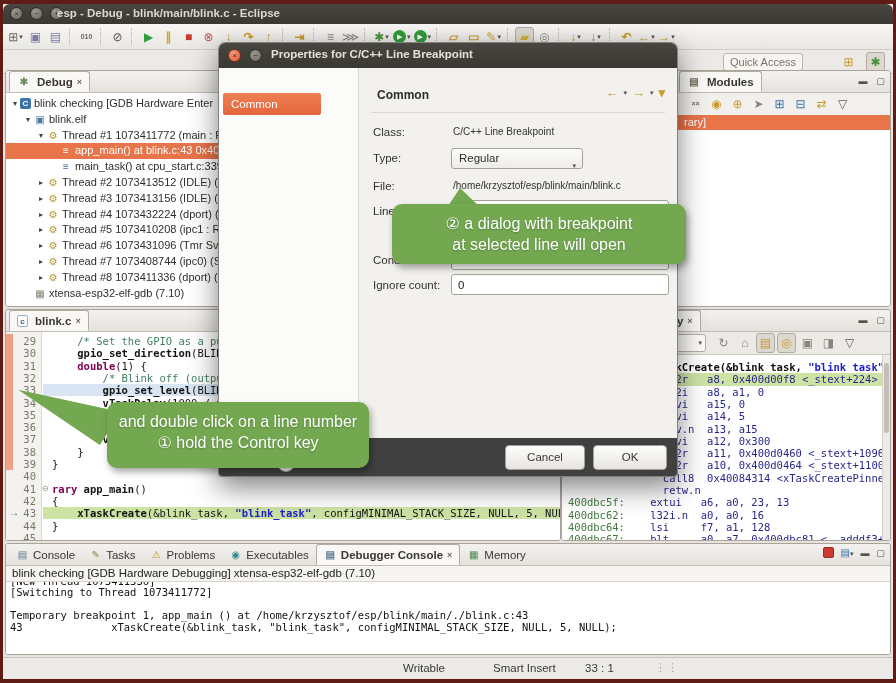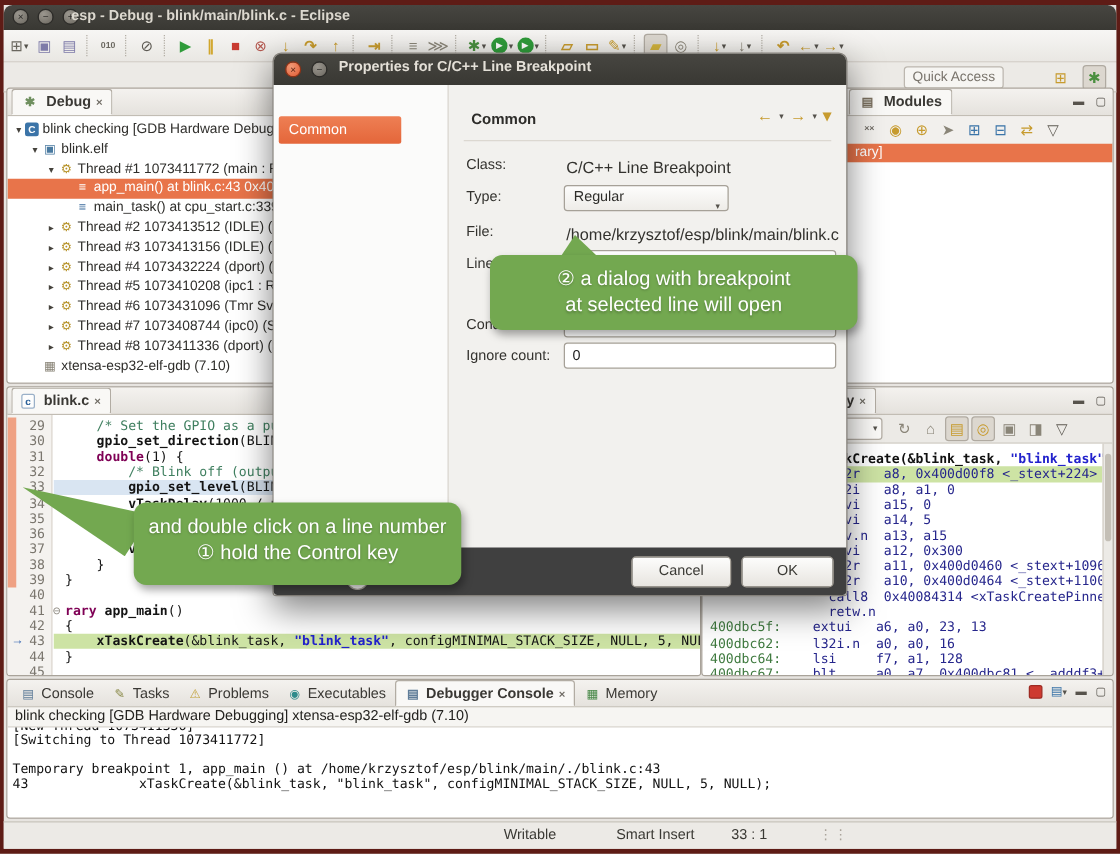--- a/index.html
+++ b/index.html
@@ -94,21 +94,21 @@
 .dlg-title-text{position:absolute;left:52px;top:5px;font-size:11.5px;font-weight:bold;color:#e4e0d8;white-space:nowrap}
 .dlg-nav{position:absolute;left:0;top:25px;width:140px;bottom:38px;background:#fbfbfa;border-right:1px solid #d8d4cd}
 .dlg-nav-item{position:absolute;left:4px;top:25px;width:98px;height:22px;background:linear-gradient(#ee7f54,#e4663a);border-radius:2px;color:#fff;font-size:11.5px;line-height:22px;padding-left:8px}
 .dlg-content{position:absolute;left:140px;top:25px;right:0;bottom:38px}
 .dlg-h{position:absolute;left:18px;top:20px;font-weight:bold;font-size:12px;color:#2d2c29}
 .dlg-arrows{position:absolute;right:12px;top:17px;display:flex;gap:5px;align-items:center}
 .dlg-arrows .a{color:#c79b2e;font-weight:bold;font-size:13px}
 .dlg-arrows .dd{color:#55524c;font-size:7px}
 .dlg-hr{position:absolute;left:12px;right:12px;top:44px;border-top:1px solid #dcd8d1}
 .flabel{position:absolute;left:14px;font-size:11.5px;color:#33322e}
-.fvalue{position:absolute;left:94px;font-size:13px;color:#33322e;white-space:nowrap}
+.fvalue{position:absolute;left:94px;font-size:10px;color:#33322e;white-space:nowrap}
 .fselect{position:absolute;left:92px;width:132px;height:21px;border:1px solid #a6a198;border-radius:3px;background:linear-gradient(#fdfdfc,#eeece8);font-size:11.5px;line-height:19px;padding-left:7px}
 .fselect .dd{position:absolute;right:6px;top:7px;font-size:7px;color:#55524c}
 .finput{position:absolute;left:92px;width:218px;height:21px;border:1px solid #a6a198;border-radius:3px;background:#fff;font-family:"Liberation Sans",sans-serif;font-size:11.5px;padding-left:6px;color:#222}
 .fcheck{position:absolute;left:94px;width:15px;height:15px;background:linear-gradient(#ef7a4b,#e05f2e);border:1px solid #b04f1e;border-radius:3px;color:#fff;font-size:10px;line-height:14px;text-align:center;font-weight:bold}
 .dlg-bottom{position:absolute;left:0;right:0;bottom:0;height:38px;background:#404040;border-radius:0 0 3px 3px}
 .helpc{position:absolute;left:58px;top:16px;width:18px;height:18px;border:1px solid #a6a198;border-radius:50%;color:#6e6a63;font-size:11px;line-height:16px;text-align:center;background:#f6f5f2}
 .dbtn{position:absolute;top:7px;height:25px;border:1px solid #a6a198;border-radius:4px;background:linear-gradient(#fdfdfc,#e7e4df);font-size:11.5px;color:#3a3934;text-align:center;line-height:23px}
 .dbtn.cancel{right:92px;width:80px}
 .dbtn.ok{right:10px;width:74px}
 
@@ -256,21 +256,21 @@
       <div class="tab active">
         <span class="ticon" style="color:#6f8f5f">✱</span>
         <span>Debug</span>
         <span class="tclose">×</span>
       </div>
     </div>
     <div class="tree" id="debug-tree">
         <div class="trow" style="padding-left: 4px;">
           <span class="tarrow">▾</span>
           <span class="cbadge">C</span>
-          <span>blink checking [GDB Hardware Debug</span>
+          <span>blink checking [GDB Hardware Enter</span>
         </div>
         <div class="trow" style="padding-left: 17px;">
           <span class="tarrow">▾</span>
           <span class="ticon" style="color: rgb(74, 122, 160);">▣</span>
           <span>blink.elf</span>
         </div>
         <div class="trow" style="padding-left: 30px;">
           <span class="tarrow">▾</span>
           <span class="ticon" style="color: rgb(184, 149, 46);">⚙</span>
           <span>Thread #1 1073411772 (main : Runn</span>

